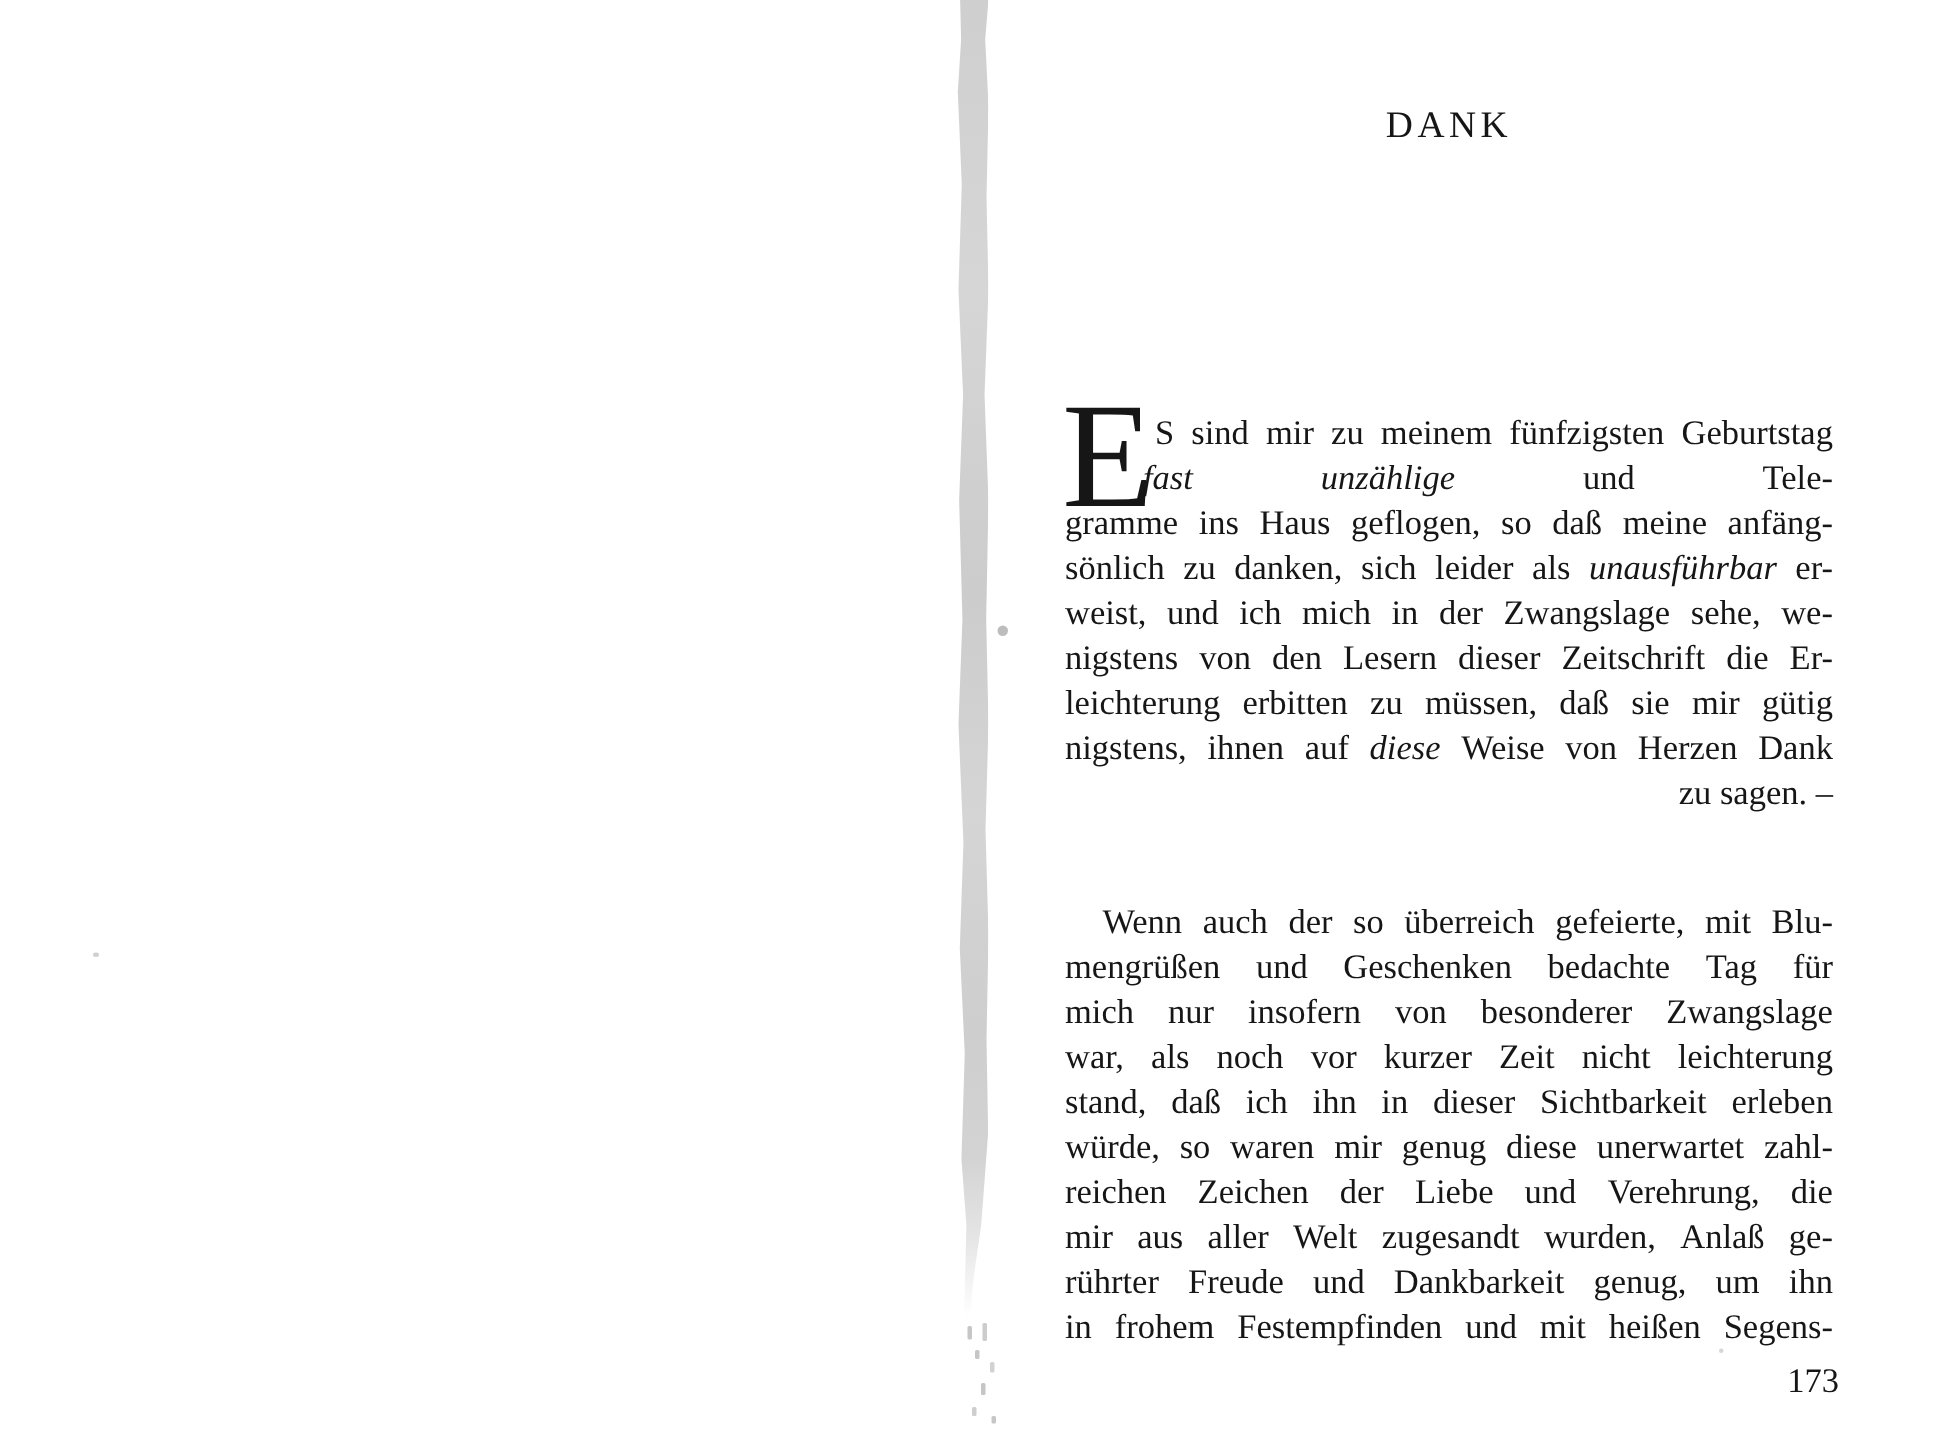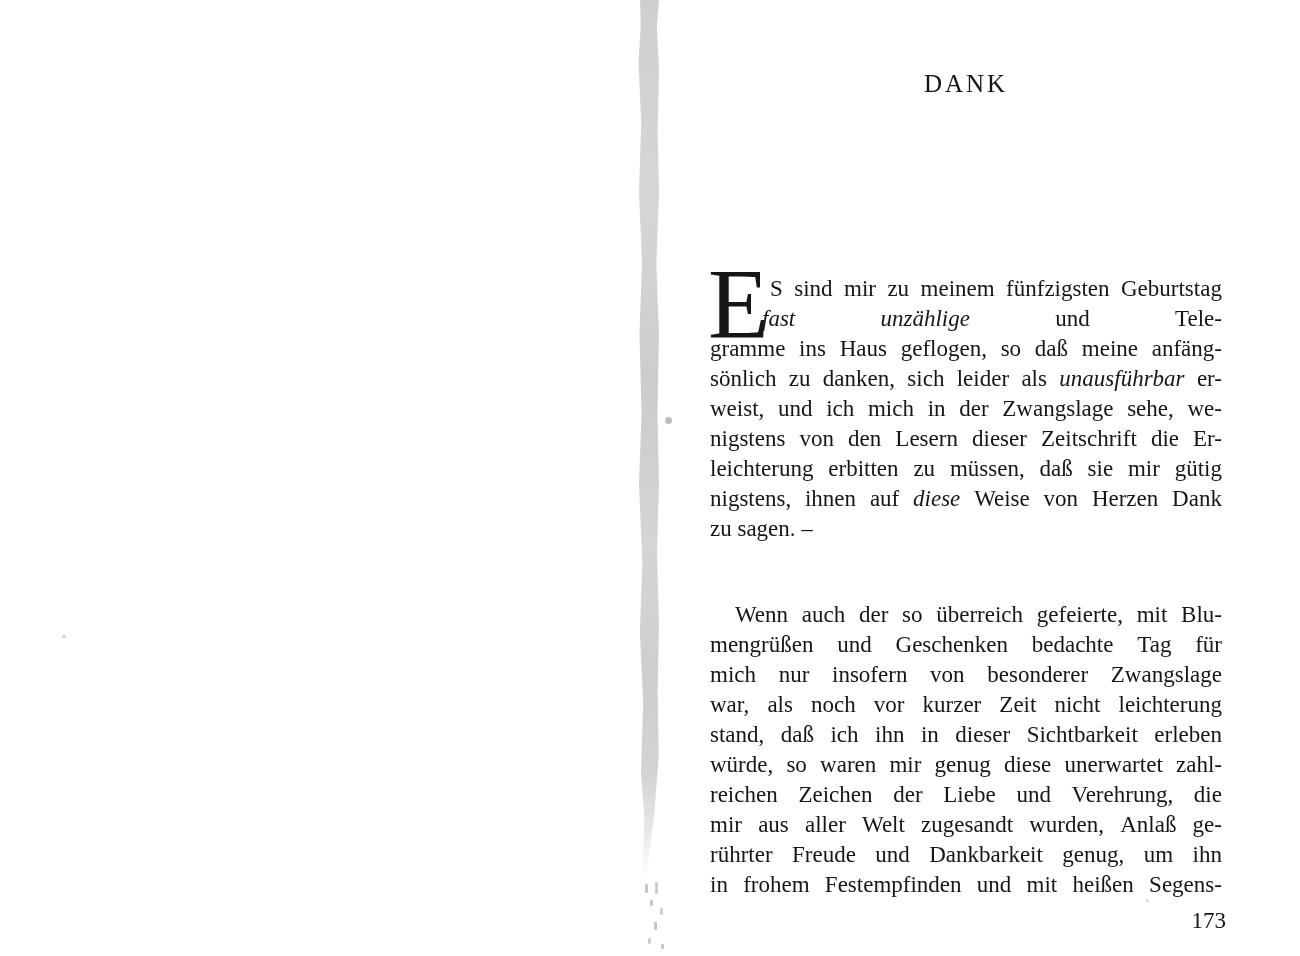--- a/index.html
+++ b/index.html
@@ -56,21 +56,21 @@
   .para-1{top:262px;}
   .para-2{top:588px;}
   .line{
     height:30px;
     line-height:30px;
     font-size:23px;
     white-space:nowrap;
     overflow:visible;
   }
   .line.j{display:flex;justify-content:space-between;}
-  .line.nj{display:block;text-align:left;}
+  .line.nj{display:block;text-align:right;}
   .line .it{font-style:italic;}
   .dropcap-first{padding-left:60px;}
   .dropcap-second{padding-left:52px;}
   .indent-first{padding-left:25px;}
   .page-number{
     position:absolute;
     top:896px;right:-4px;
     font-size:23px;
     color:var(--ink);
     text-align:right;

